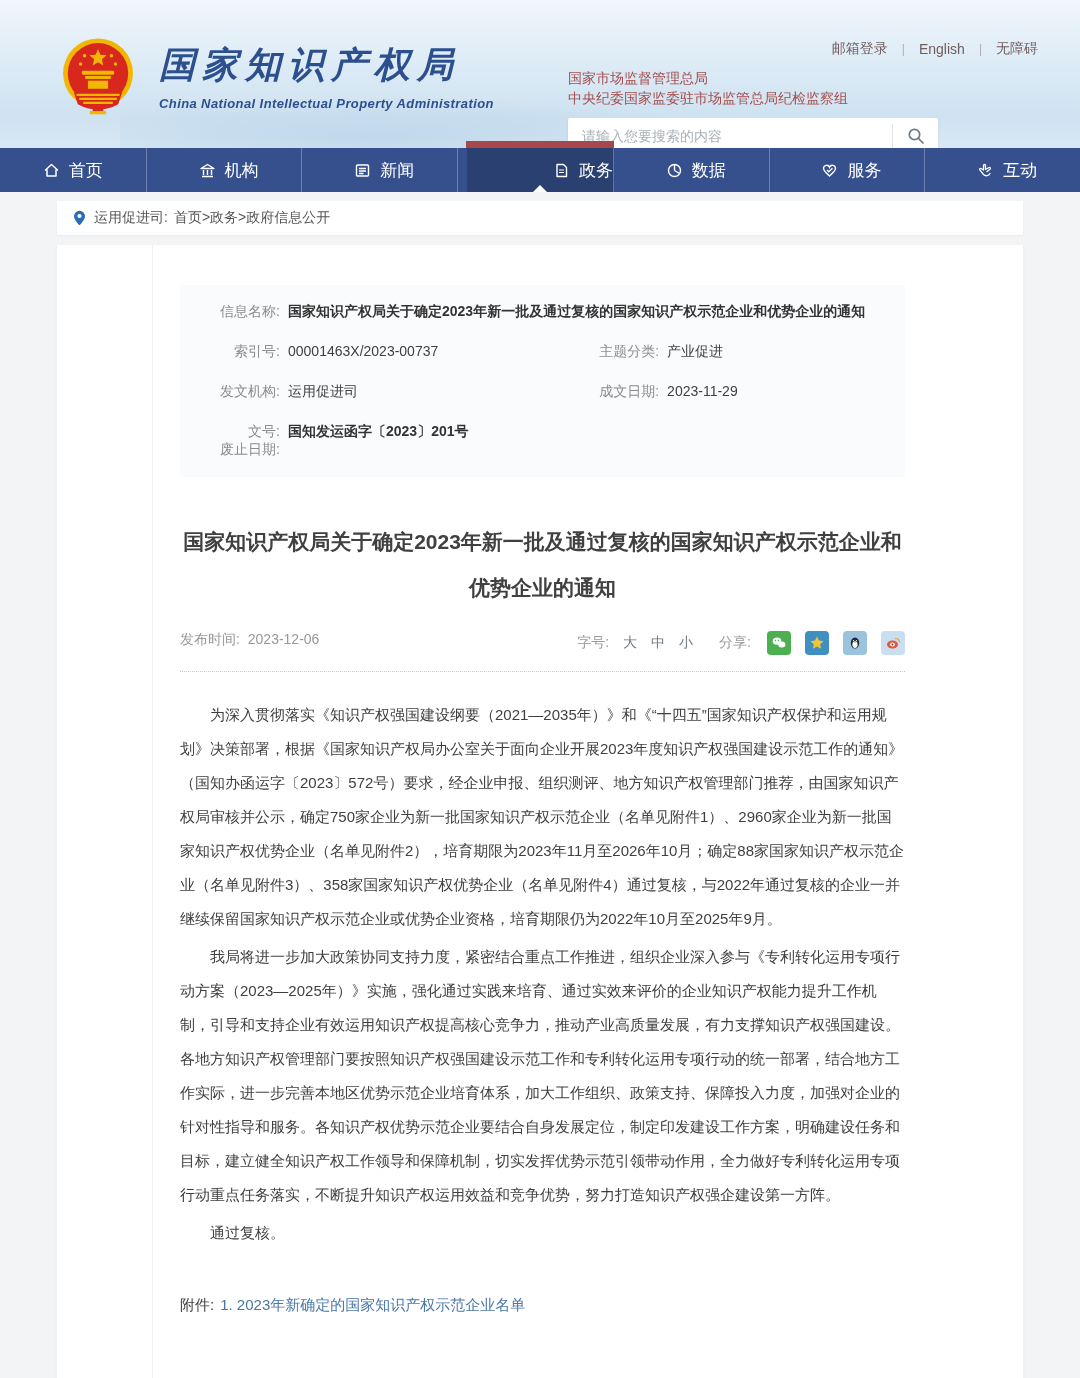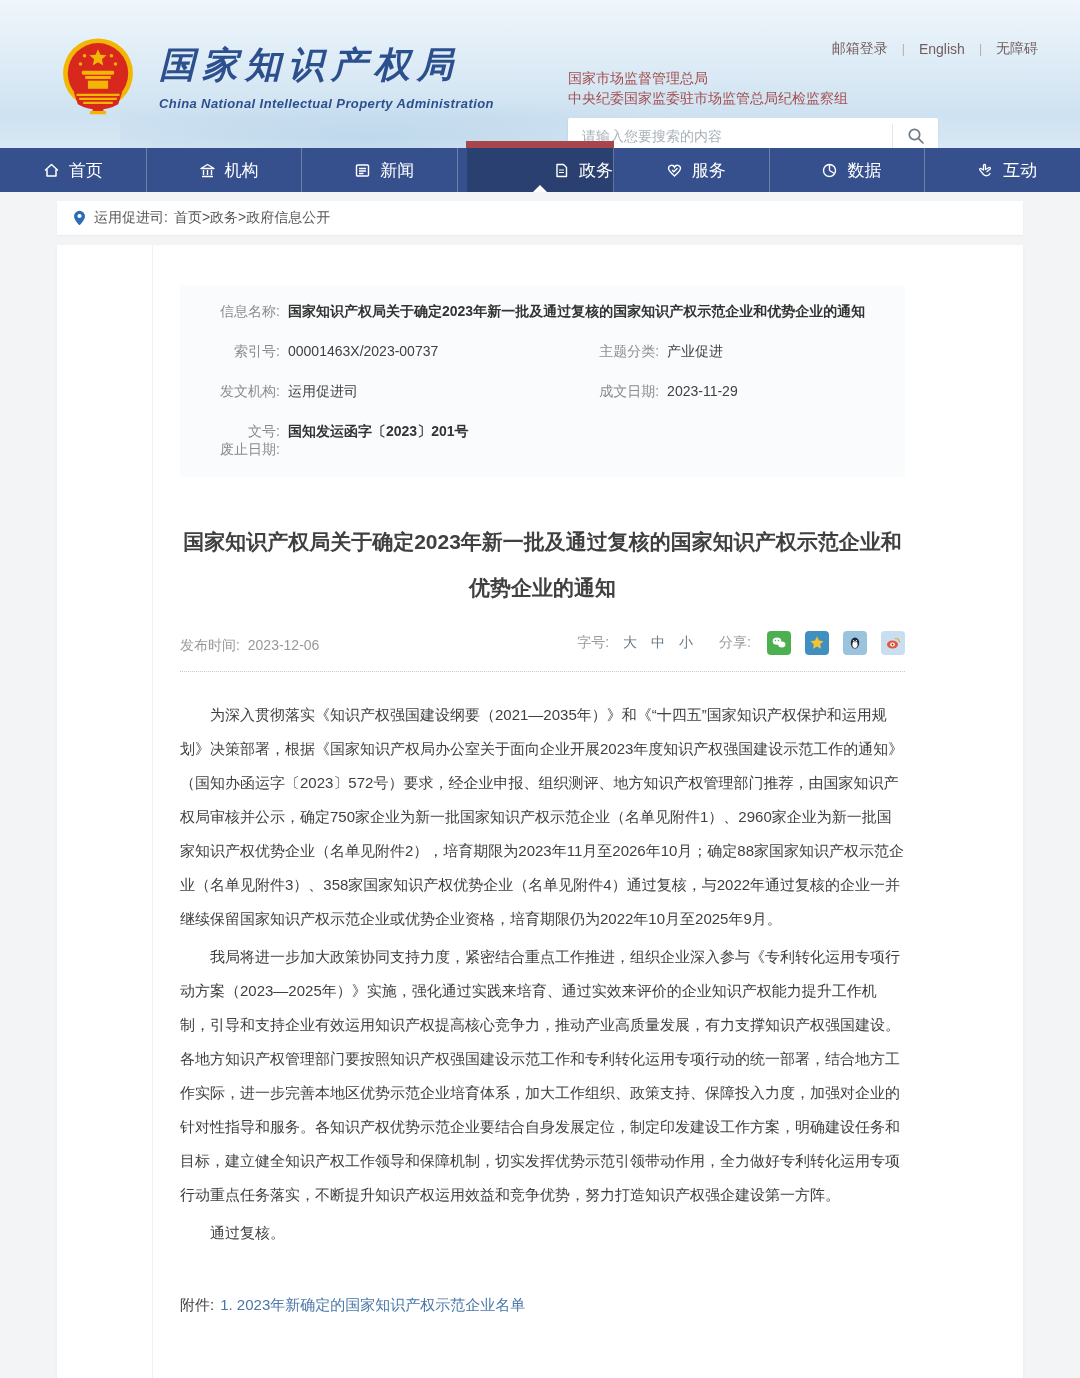--- a/index.html
+++ b/index.html
@@ -73,21 +73,21 @@
   .info-row { display:flex; margin-bottom:22px; }
   .info-row:last-child { margin-bottom:4px;flex-direction:column; }
   .info-cell { display:flex; }
   .info-cell.left { width:56%; }
   .info-cell.right { flex:1; }
   .info-label { color:#8c8c8c; width:76px; text-align:right; flex:0 0 auto; }
   .info-value { color:#404040; margin-left:8px; }
   .info-value.strong { font-weight:bold; color:#333; }
   
   .article-title { margin-top:42px; text-align:center; font-size:21px; font-weight:600; color:#404040; line-height:46px; }
-  .meta-row { margin-top:20px; display:flex; align-items:flex-end; justify-content:space-between; font-size:14px; }
+  .meta-row { margin-top:20px; display:flex; align-items:flex-start; justify-content:space-between; font-size:14px; }
   .meta-left { color:#999; }
   .meta-left .date { color:#999; margin-left:4px; }
   .meta-right { display:flex; align-items:center; gap:14px; }
   .meta-label { color:#999; }
   .fsize { color:#6a7886; cursor:pointer; }
   .share-icons { display:flex; gap:14px; margin-left:2px; }
   .share-ic { width:24px; height:24px; border-radius:4px; display:flex; align-items:center; justify-content:center; cursor:pointer; }
   .divider { margin-top:16px; border-top:1px dotted #c8c8c8; }
   .body-text { margin-top:26px; font-size:15px; line-height:34px; color:#3f3f3f; }
   .para { text-indent:2em; margin-bottom:4px; }
@@ -181,34 +181,34 @@
       <svg width="17" height="17" viewBox="0 0 17 17">
           <path d="M4 2.5 h6.5 l3 3 V14.5 h-9.5 Z" fill="none" stroke="#fff" stroke-width="1.4" stroke-linejoin="round"></path>
           <path d="M6 8 h5 M6 10.5 h5" stroke="#fff" stroke-width="1.2"></path>
         </svg>
     </span>
     <span data-interactable="false">政务</span>
   </div>
   <div class="nav-item" data-interactable="true">
     <span class="nicon" data-interactable="false">
       <svg width="17" height="17" viewBox="0 0 17 17">
+          <circle cx="8.5" cy="8.5" r="6" fill="none" stroke="#fff" stroke-width="1.4"></circle>
+          <path d="M8.5 8.5 V2.5 M8.5 8.5 L13.5 11.5" stroke="#fff" stroke-width="1.4"></path>
+        </svg>
+    </span>
+    <span data-interactable="false">数据</span>
+  </div>
+  <div class="nav-item" data-interactable="true">
+    <span class="nicon" data-interactable="false">
+      <svg width="17" height="17" viewBox="0 0 17 17">
           <path d="M8.5 14 C5 11 2.5 8.8 2.5 6.3 a3.1 3.1 0 0 1 6 -1 a3.1 3.1 0 0 1 6 1 c0 2.5 -2.5 4.7 -6 7.7z" fill="none" stroke="#fff" stroke-width="1.4"></path>
           <path d="M6 8 l1.8 1.8 L11.5 6.2" fill="none" stroke="#fff" stroke-width="1.3"></path>
         </svg>
     </span>
     <span data-interactable="false">服务</span>
-  </div>
-  <div class="nav-item" data-interactable="true">
-    <span class="nicon" data-interactable="false">
-      <svg width="17" height="17" viewBox="0 0 17 17">
-          <circle cx="8.5" cy="8.5" r="6" fill="none" stroke="#fff" stroke-width="1.4"></circle>
-          <path d="M8.5 8.5 V2.5 M8.5 8.5 L13.5 11.5" stroke="#fff" stroke-width="1.4"></path>
-        </svg>
-    </span>
-    <span data-interactable="false">数据</span>
   </div>
   <div class="nav-item" data-interactable="true">
     <span class="nicon" data-interactable="false">
       <svg width="17" height="17" viewBox="0 0 17 17">
           <path d="M6.5 8 V3.5 a1 1 0 0 1 2 0 V7.5 M8.5 7.5 l3.5 -2 a1 1 0 0 1 1 1.7 L10 9.5 M6.5 8 L4 6.5 a1 1 0 0 0 -1 1.7 l3.5 4.3 a4 4 0 0 0 6.5 -1" fill="none" stroke="#fff" stroke-width="1.3" stroke-linecap="round" stroke-linejoin="round"></path>
         </svg>
     </span>
     <span data-interactable="false">互动</span>
   </div>
 </div>

